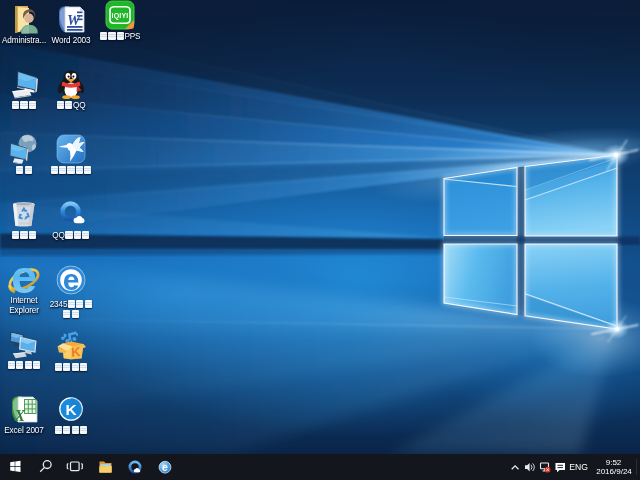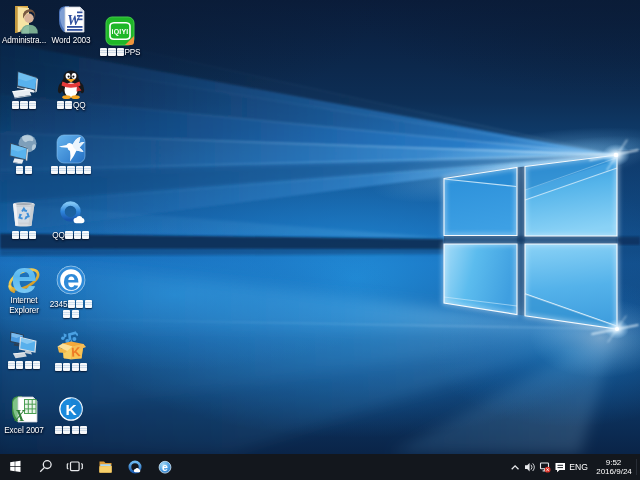--- a/index.html
+++ b/index.html
@@ -219,21 +219,21 @@
 <rect x="22" y="7.5" width="5.5" height="1.7"></rect>
 <rect x="22" y="11" width="5.5" height="1.7"></rect>
 <rect x="22" y="14.5" width="5.5" height="1.7"></rect>
 <rect x="12" y="22" width="15.5" height="1.8"></rect>
 <rect x="12" y="25" width="15.5" height="1.8"></rect>
 </g>
 </svg>
 <div class="lbl">Word 2003</div>
 </div>
 
-<div class="cell" style="left:88px;top:16px">
+<div class="cell" style="left:88px;top:0">
 <svg class="ic" width="30" height="30" viewBox="0 0 30 30">
 <rect x="1" y="1" width="28" height="28" rx="6" fill="#1fb728"></rect>
 <rect x="1" y="1" width="28" height="28" rx="6" fill="none" stroke="#44cc4a" stroke-width="1"></rect>
 <path d="M5,10 Q5,7 9,6.7 L21,6.7 Q25,7 25,10 L25,20 Q25,23 21,23.3 L9,23.3 Q5,23 5,20 Z" fill="none" stroke="#ffffff" stroke-width="1.6"></path>
 <text x="15" y="17.8" text-anchor="middle" font-size="7" font-weight="bold" fill="#ffffff" letter-spacing="0.2">iQIYI</text>
 <path d="M20,29 L29,20 L29,26 Q29,29 26,29 Z" fill="#f0953c"></path>
 </svg>
 <div class="lbl"><span class="cjk"></span><span class="cjk"></span><span class="cjk"></span>PPS</div>
 </div>
 

